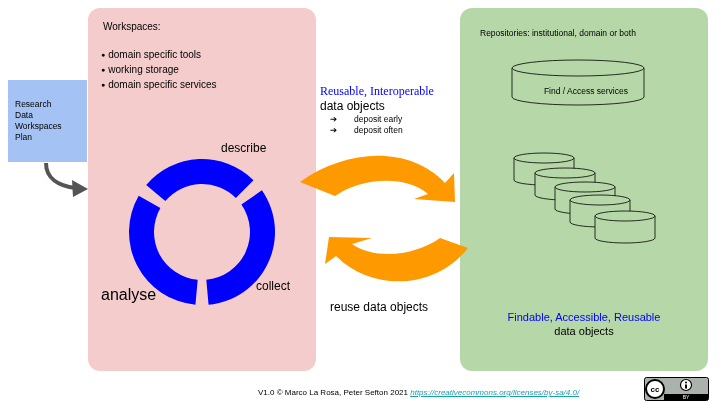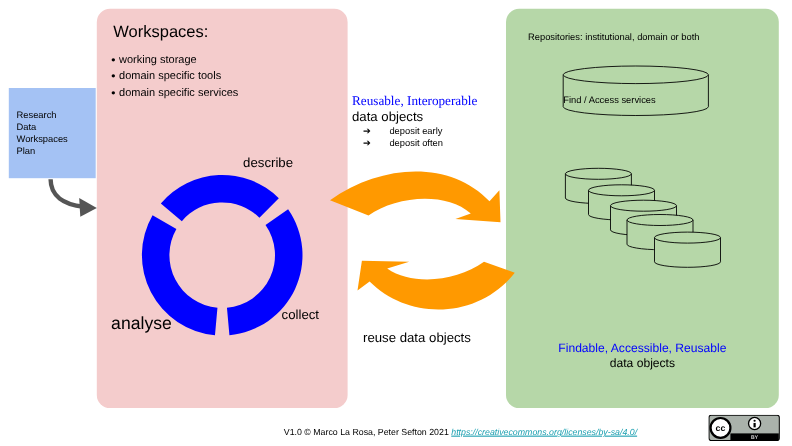--- a/index.html
+++ b/index.html
@@ -1,21 +1,21 @@
 <!DOCTYPE html>
 <html><head>
 <meta charset="utf-8">
 <style>
   html,body{margin:0;padding:0;background:#ffffff;}
   body{width:720px;height:405px;position:relative;overflow:hidden;font-family:"Liberation Sans",sans-serif;color:#000;}
   .abs{position:absolute;}
   #rdmp{left:8px;top:80px;width:79px;height:82px;background:#a4c2f4;}
   #rdmp-text{left:15px;top:99px;font-size:8.5px;line-height:11px;}
   #workspace{left:88px;top:8px;width:228px;height:363px;background:#f4cccc;border-radius:12px;}
-  #ws-title{left:103px;top:21px;font-size:15px;}
+  #ws-title{left:103px;top:21px;font-size:10px;}
   #ws-list{left:101px;top:48px;font-size:10px;line-height:14px;margin:0;padding:0;list-style:none;}
   #ws-list li::before{content:"\25CF";font-size:7px;margin-right:3px;position:relative;top:-1px;}
   #repo{left:460px;top:8px;width:248px;height:363px;background:#b6d7a8;border-radius:12px;}
   #repo-title{left:480px;top:28px;font-size:8.5px;}
   #reusable-label{left:320px;top:84px;font-size:12px;color:#0000ff;font-family:Liberation Serif, serif;}
   #data-objects-1{left:320px;top:99px;font-size:12px;}
   .dep{font-size:8.5px;}
   #dep1{left:330px;top:114px;}
   #dep2{left:330px;top:125px;}
   .dep .ar{display:inline-block;width:24px;}
@@ -83,40 +83,40 @@
 
 <div id="rdmp-text" class="abs">
   <div>Research</div>
   <div>Data</div>
   <div>Workspaces</div>
   <div>Plan</div>
 </div>
 
 <div id="ws-title" class="abs">Workspaces:</div>
 <ul id="ws-list" class="abs">
+  <li>domain specific tools</li>
   <li>working storage</li>
-  <li>domain specific tools</li>
   <li>domain specific services</li>
 </ul>
 <div id="describe" class="abs">describe</div>
 <div id="analyse" class="abs">analyse</div>
 <div id="collect" class="abs">collect</div>
 
 <div id="reusable-label" class="abs">Reusable, Interoperable</div>
 <div id="data-objects-1" class="abs">data objects</div>
 <div id="dep1" class="abs dep">
   <span class="ar">➔</span><span>deposit early</span>
 </div>
 <div id="dep2" class="abs dep">
   <span class="ar">➔</span><span>deposit often</span>
 </div>
 <div id="reuse" class="abs">reuse data objects</div>
 
 <div id="repo-title" class="abs">Repositories: institutional, domain or both</div>
-<div class="abs" style="left:512px;top:86px;width:116px;text-align:left;font-size:8.5px;">Find / Access services</div>
+<div class="abs" style="left:512px;top:86px;width:116px;text-align:right;font-size:8.5px;">Find / Access services</div>
 <div id="fair" class="abs">Findable, Accessible, Reusable</div>
 <div id="data-objects-2" class="abs">data objects</div>
 
 <div id="footer" class="abs">
   <span>V1.0 © Marco La Rosa, Peter Sefton 2021</span>
   <a href="#">https://creativecommons.org/licenses/by-sa/4.0/</a>
 </div>
 <div id="cc" class="abs">
   <svg width="65" height="24" viewBox="0 0 65 24">
     <rect x="0.5" y="0.5" width="64" height="23" rx="2" fill="#aab2ab" stroke="#000"></rect>

